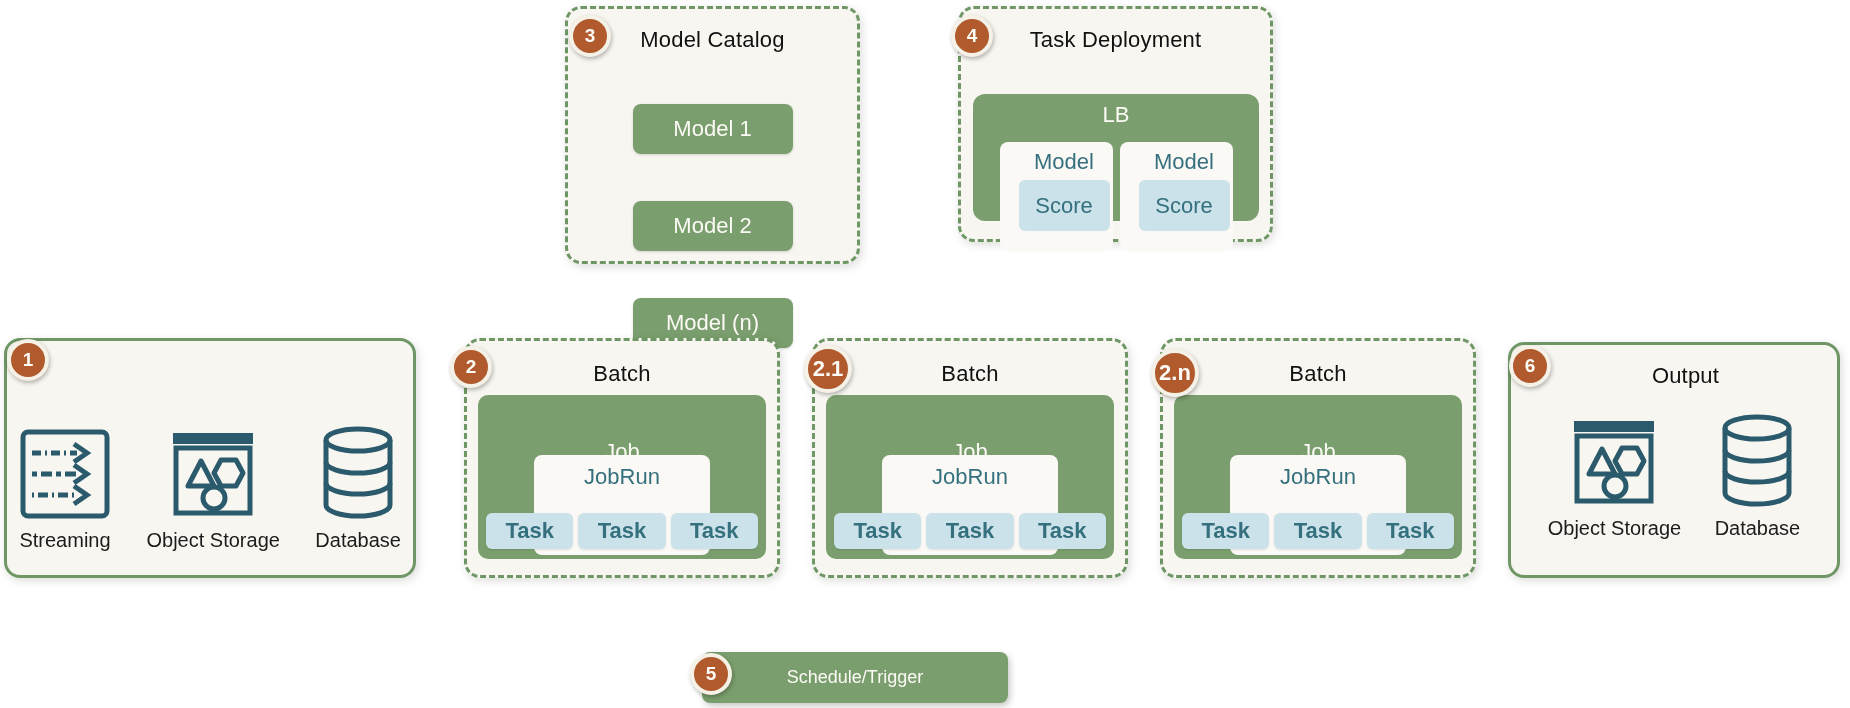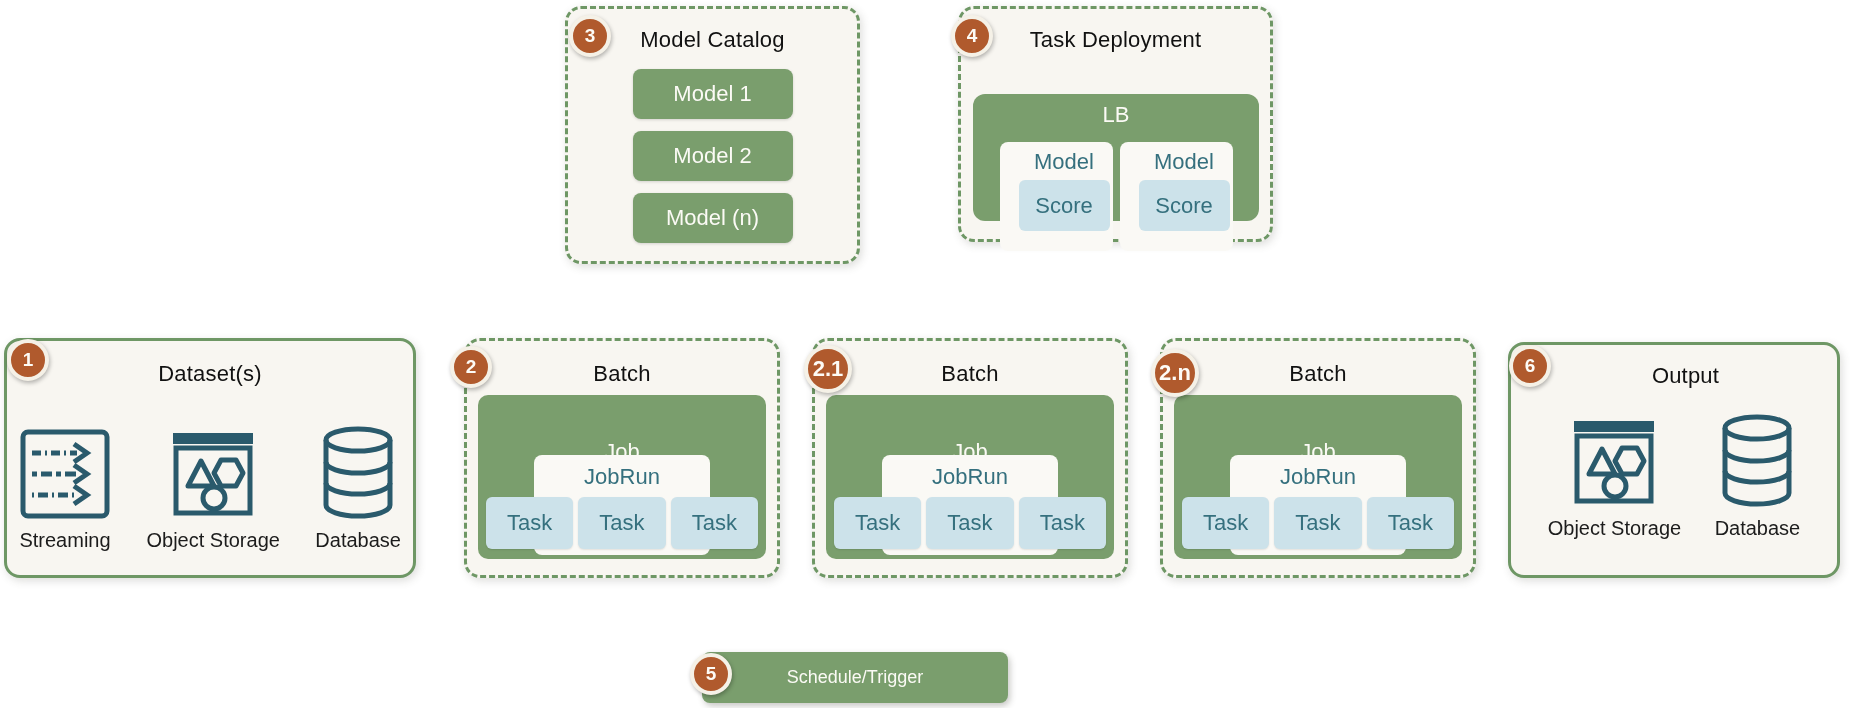--- a/index.html
+++ b/index.html
@@ -24,36 +24,36 @@
   .green-box{position:absolute;background:#7A9E6D;border-radius:10px;}
   .green-label{color:#FBFAF5;font-size:22px;text-align:center;}
 
   
   .job-box{left:11px;right:11px;top:54px;bottom:16px;}
   .job-label{position:absolute;top:28px;left:0;right:0;margin-top:16px;}
   .jobrun-card{position:absolute;top:60px;left:50%;transform:translateX(-50%);
                width:176px;height:100px;background:#FAF9F5;border-radius:8px;}
   .jobrun-label{text-align:center;margin-top:9px;font-size:22px;color:#35707E;}
   .task-row{position:absolute;left:8px;right:8px;bottom:10px;display:flex;gap:5px;}
-  .task{flex:1;height:52px;background:#CCE2EA;border-radius:6px;display:flex;
+  .task{flex:1;height:36px;background:#CCE2EA;border-radius:6px;display:flex;
         align-items:center;justify-content:center;font-size:22px;color:#35707E;
-        box-shadow:0 1px 2px rgba(0,0,0,0.10);}
+        box-shadow:0 1px 2px rgba(0,0,0,0.10);font-weight:bold;}
 
   
   .icon-row{position:absolute;display:flex;align-items:flex-end;}
   .icon-col{display:flex;flex-direction:column;align-items:center;gap:9px;}
   .icon-label{font-size:20px;color:#1c1c1c;white-space:nowrap;}
   .icon-col svg{display:block;}
 
   
   .model-btn-col{position:absolute;top:60px;left:0;right:0;display:flex;
                  flex-direction:column;align-items:center;gap:12px;}
   .model-btn{width:160px;height:50px;background:#7A9E6D;border-radius:8px;
              display:flex;align-items:center;justify-content:center;
-             color:#FBFAF5;font-size:22px;box-shadow:0 1px 3px rgba(0,0,0,0.15);}
+             color:#FBFAF5;font-size:22px;box-shadow:0 1px 3px rgba(0,0,0,0.15);margin-top:35px;}
 
   
   .lb-box{left:12px;right:11px;top:49px;bottom:18px;border-radius:12px;margin-top:36px;}
   .lb-label{position:absolute;top:8px;left:0;right:0;}
   .replica-row{position:absolute;top:48px;left:0;right:0;display:flex;
                justify-content:center;gap:7px;}
   .replica-card{width:113px;height:109px;background:#FAF9F5;border-radius:8px;
                 display:flex;flex-direction:column;align-items:center;padding-left:16px;}
   .replica-model{margin-top:7px;font-size:22px;color:#35707E;}
   .score-box{margin-top:5px;width:91px;height:51px;background:#CCE2EA;border-radius:6px;
@@ -100,21 +100,20 @@
           <div class="score-box">Score</div>
         </div>
       </div>
     </div>
   </div>
 
   <div class="panel solid" style="left:4px;top:338px;width:412px;height:240px;">
     <div class="badge sm" style="left:0px;top:-2px;">
       <span>1</span>
     </div>
-    <div class="panel-title" style="top:20px;">Dataset(s)</div>
     <div class="icon-row" style="left:12px;right:12px;top:84px;justify-content:space-between;">
 
       <div class="icon-col">
         <svg width="92" height="92" viewBox="0 0 92 92">
           <rect x="4" y="4" width="84" height="84" rx="5" fill="none" stroke="#2A5A6C" stroke-width="5"></rect>
           <line x1="13" y1="25" x2="58" y2="25" stroke="#2A5A6C" stroke-width="5" stroke-dasharray="9 4 2 4"></line>
           <polyline points="55,16 68,25 55,34" fill="none" stroke="#2A5A6C" stroke-width="5"></polyline>
           <line x1="13" y1="46" x2="58" y2="46" stroke="#2A5A6C" stroke-width="5" stroke-dasharray="5 4 11 4"></line>
           <polyline points="55,37 68,46 55,55" fill="none" stroke="#2A5A6C" stroke-width="5"></polyline>
           <line x1="13" y1="67" x2="58" y2="67" stroke="#2A5A6C" stroke-width="5" stroke-dasharray="2 4 10 4"></line>

